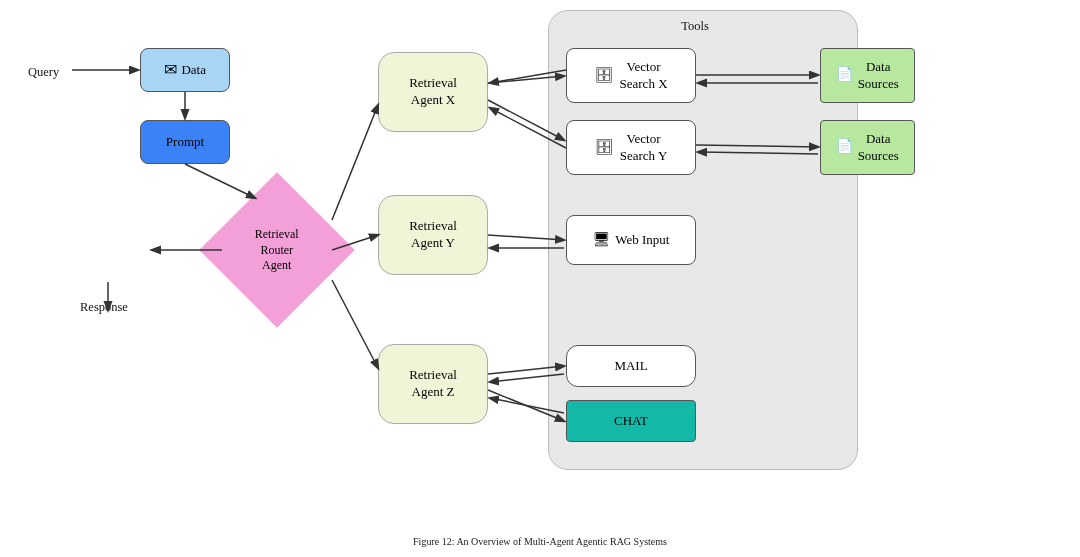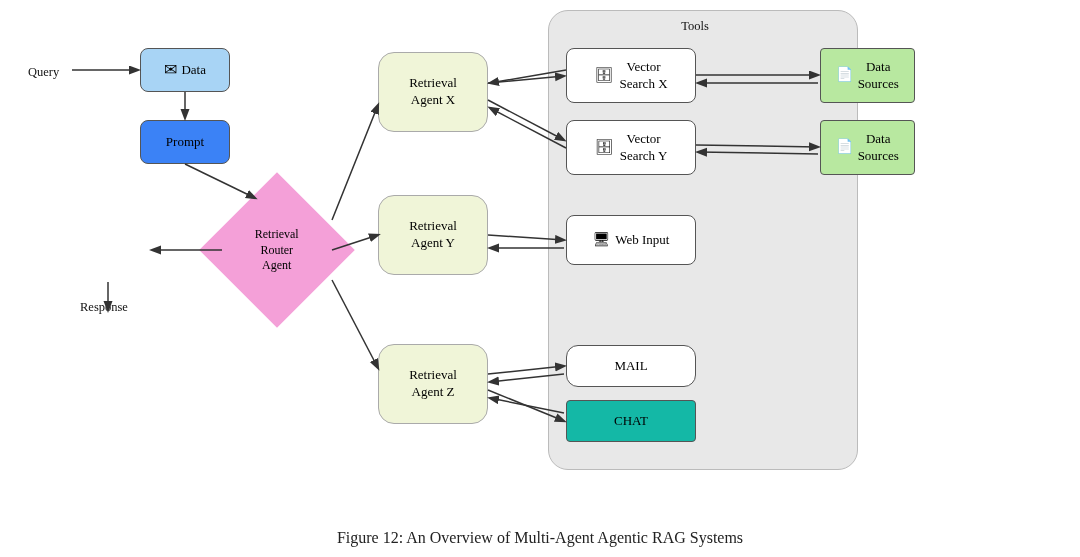--- a/index.html
+++ b/index.html
@@ -235,15 +235,15 @@
 
     <line x1="818" y1="154" x2="698" y2="152" stroke="#333" stroke-width="1.5" marker-end="url(#arrow)"></line>
 
     <line x1="566" y1="70" x2="490" y2="83" stroke="#333" stroke-width="1.5" marker-end="url(#arrow)"></line>
 
     <line x1="566" y1="148" x2="490" y2="108" stroke="#333" stroke-width="1.5" marker-end="url(#arrow)"></line>
   </svg>
 
 </div>
 
-<div class="caption" style="position:absolute; bottom:10px; width:100%; text-align:center; font-size:16px; color:#222;">
+<div class="caption" style="position:absolute; bottom:10px; width:100%; text-align:center; font-size:10px; color:#222;">
   <span>Figure 12: An Overview of Multi-Agent Agentic RAG Systems</span>
 </div>
 
 </body></html>

